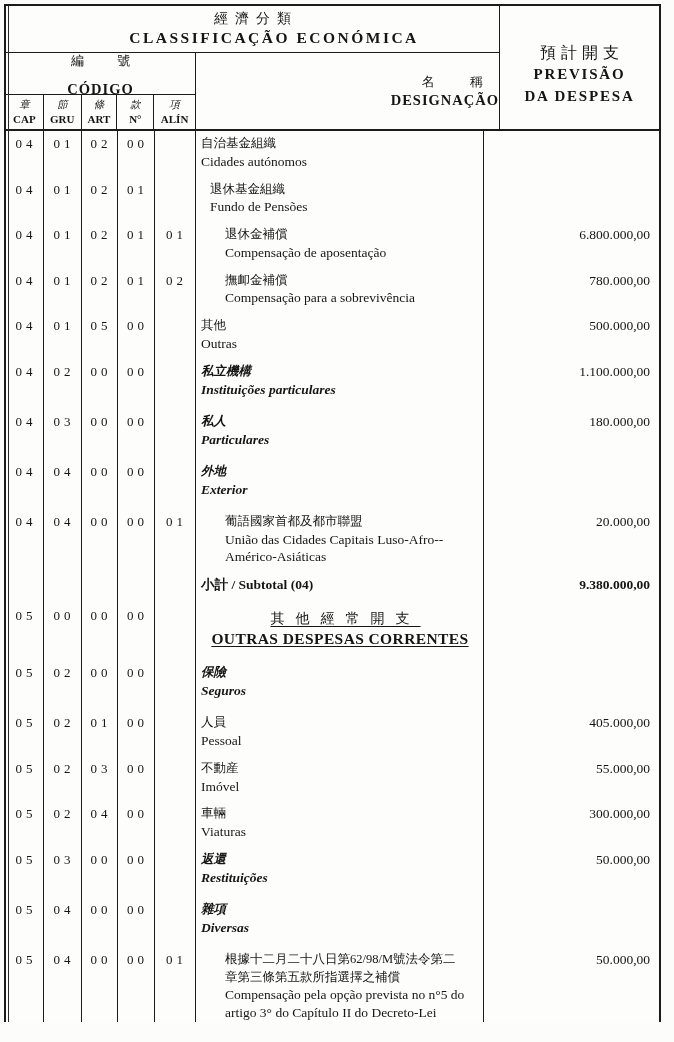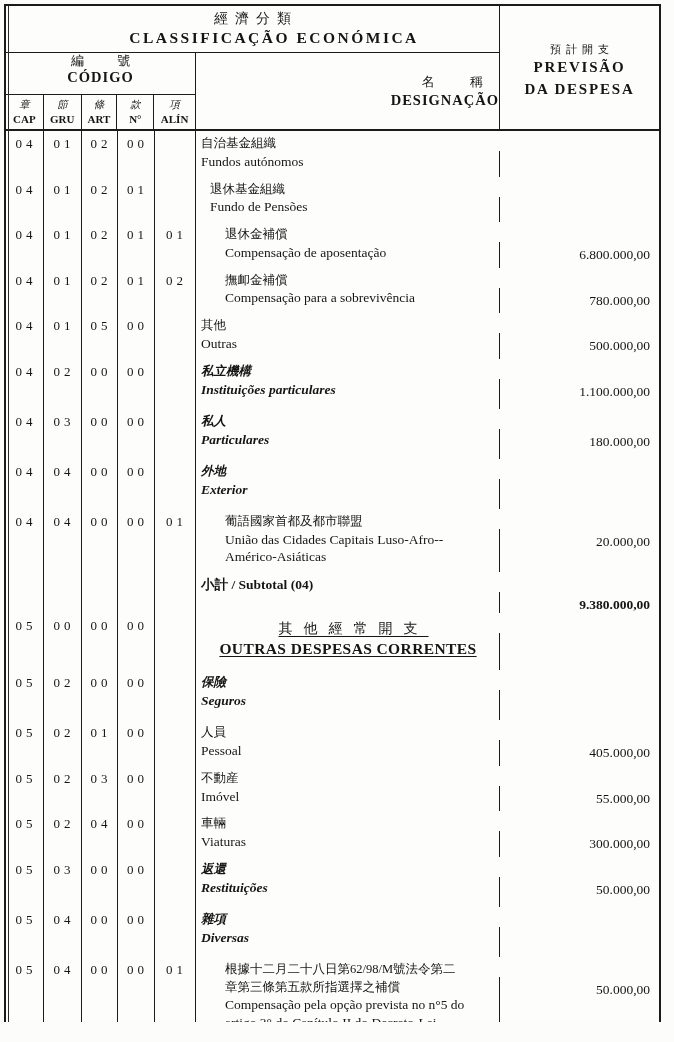--- a/index.html
+++ b/index.html
@@ -31,57 +31,57 @@
   }
   .h-class .zh{font-size:14px;letter-spacing:7px;padding-left:7px;line-height:1.3;}
   .h-class .pt{font-size:15.5px;font-weight:bold;letter-spacing:2.5px;line-height:1.25;margin-left:43px;}
   .h-mid{flex:1;display:flex;}
   .h-codeblock{width:190px;flex:none;border-right:1px solid #1b1b1b;box-sizing:border-box;display:flex;flex-direction:column;}
   .h-codigo{
     height:42px;flex:none;border-bottom:1px solid #1b1b1b;box-sizing:border-box;
     display:flex;flex-direction:column;align-items:center;justify-content:flex-start;
   }
   .h-codigo .zh{font-size:13px;letter-spacing:15px;padding-left:15px;line-height:1.2;}
-  .h-codigo .pt{font-size:14.5px;font-weight:bold;letter-spacing:1px;line-height:1.2;}
+  .h-codigo .pt{font-size:14.5px;font-weight:bold;letter-spacing:1px;line-height:1.2;margin-top:12px;}
   .h-cols{flex:1;display:flex;}
   .h-col{
     box-sizing:border-box;border-right:1px solid #1b1b1b;
     display:flex;flex-direction:column;align-items:center;justify-content:center;
   }
   .h-col:last-child{border-right:none;}
   .h-col .zh{font-size:10.5px;font-style:italic;line-height:1.45;}
   .h-col .pt{font-size:11px;font-weight:bold;line-height:1.3;}
   .h-desig{
     flex:1;display:flex;flex-direction:column;align-items:flex-end;justify-content:center;
   }
   .h-desig .zh{font-size:13px;letter-spacing:16px;padding-left:16px;line-height:1.5;}
   .h-desig .pt{font-size:14.5px;font-weight:bold;letter-spacing:1px;line-height:1.3;}
   .h-right{
     flex:1;border-left:1px solid #1b1b1b;box-sizing:border-box;
     display:flex;flex-direction:column;align-items:center;justify-content:flex-start;
     padding-top:36px;
   }
-  .h-right .zh{font-size:11px;letter-spacing:5px;padding-left:5px;line-height:1.4;}
+  .h-right .zh{font-size:16px;letter-spacing:5px;padding-left:5px;line-height:1.4;}
   .h-right .pt{font-size:15px;font-weight:bold;letter-spacing:1.8px;line-height:1.45;text-align:center;}
 
   
   .tbody{flex:1;display:flex;flex-direction:column;overflow:hidden;}
   .row{display:flex;min-height:44px;flex:none;}
   .row:last-child{flex:1;}
   .c{
     box-sizing:border-box;border-right:1px solid #1b1b1b;flex:none;
     font-size:13px;letter-spacing:4px;text-align:center;padding-top:5px;padding-left:3px;
   }
   .c0{width:38px;}.c1{width:38px;}.c2{width:36px;}.c3{width:37px;}.c4{width:41px;}
   .desig{flex:1;box-sizing:border-box;padding:4px 4px 6px 5px;}
   .desig .zh{font-size:12.5px;line-height:1.42;font-family:"Liberation Serif","DejaVu Serif",serif;}
   .desig .pt{font-size:13.5px;line-height:1.32;}
   .amt{
-    width:160px;flex:none;box-sizing:border-box;border-left:1px solid #1b1b1b;
-    text-align:right;font-size:13.5px;padding:5px 9px 0 0;margin-top:20px;
+    width:176px;flex:none;box-sizing:border-box;border-left:1px solid #1b1b1b;
+    text-align:right;font-size:13.5px;padding:5px 9px 0 0;
   }
   .s-bolditalic{min-height:50px;}
   .s-bolditalic .zh,.s-bolditalic .pt{font-weight:bold;font-style:italic;}
   .s-section{min-height:57px;}
   .s-section .desig{text-align:center;padding-top:5px;}
   .s-section .zh{font-size:14px;letter-spacing:11px;padding-left:11px;text-decoration:underline;text-underline-offset:3px;line-height:1.5;}
   .s-section .pt{font-size:15.5px;font-weight:bold;letter-spacing:0.4px;text-decoration:underline;text-underline-offset:2px;}
   .s-subtotal{min-height:31px;}
   .s-subtotal .desig{text-align:left;padding-right:3px;}
   .s-subtotal .label{font-weight:bold;font-size:13.5px;}
@@ -142,21 +142,21 @@
   </div>
   <div class="tbody" id="tbody">
       <div class="row s-normal ind-0">
         <div class="c c0">04</div>
         <div class="c c1">01</div>
         <div class="c c2">02</div>
         <div class="c c3">00</div>
         <div class="c c4"></div>
         <div class="desig">
           <div class="zh">自治基金組織</div>
-          <div class="pt">Fundos autónomos</div>
+          <div class="pt">Cidades autónomos</div>
         </div>
         <div class="amt"></div>
       </div>
       <div class="row s-normal ind-1">
         <div class="c c0">04</div>
         <div class="c c1">01</div>
         <div class="c c2">02</div>
         <div class="c c3">01</div>
         <div class="c c4"></div>
         <div class="desig">

